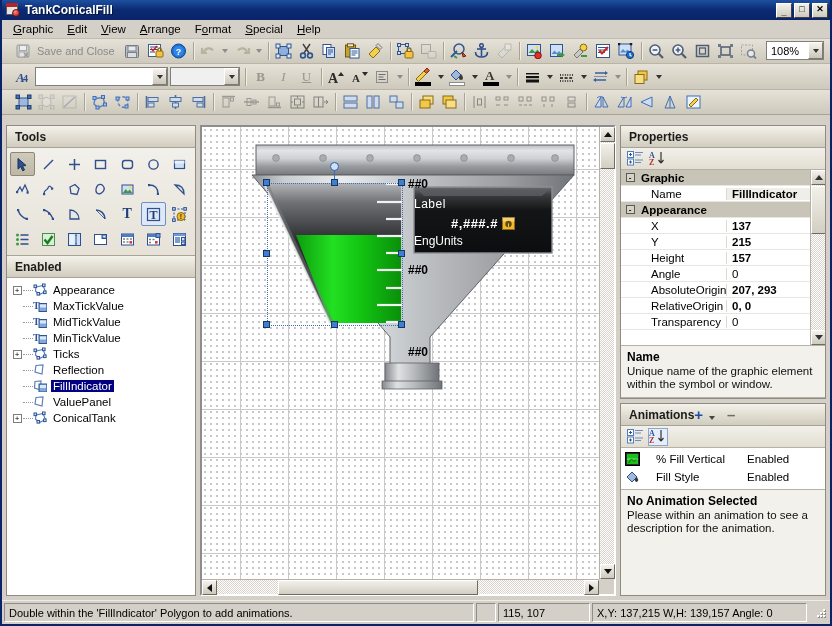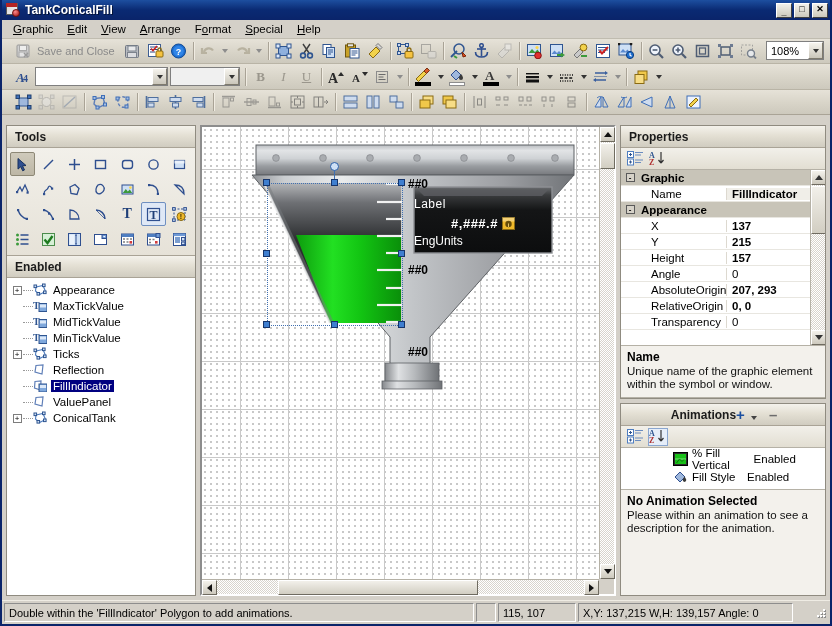--- a/index.html
+++ b/index.html
@@ -156,21 +156,21 @@
   .center-col { flex:1 1 auto; margin-left: 4px; position: relative; }
 
   .panel-hdr {
     height: 22px;
     background: linear-gradient(to bottom,#f4f2ec 0%, #e4e0d4 45%, #d0ccc0 100%);
     border-bottom: 1px solid #a9a396;
     display: flex; align-items: center;
     padding-left: 8px;
     font-weight: bold; font-size: 12px; color: #1b1b1b;
   }
-  .panel-hdr.with-btns { justify-content: center; padding-right:6px;}
+  .panel-hdr.with-btns { justify-content: flex-start; padding-right:6px;}
   .hdr-btns { display:flex; align-items:center; gap:6px;}
   .plus-btn { color:#1b4fa0; font-weight:bold; font-size:15px; line-height:1; }
   .minus-btn { color:#6c6c6c; font-weight:bold; font-size:15px; line-height:1;}
   .mini-caret { width:0;height:0;border-left:3px solid transparent;border-right:3px solid transparent;border-top:4px solid #444; position:relative; top:3px;}
 
   
   .tools-body {
     background: linear-gradient(to bottom,#f2f0ea,#e6e2d8);
     padding: 4px 3px;
     border-bottom: 1px solid #a9a396;
@@ -268,40 +268,40 @@
 
   .prop-desc {
     background:#f3f1ec; border-bottom:1px solid #b5b1a6;
     padding:4px 6px 6px 6px; min-height:52px;
   }
   .pd-title { font-weight:bold; font-size:12px; margin-bottom:1px; }
   .pd-body { font-size:11.5px; line-height:13px; color:#111; }
 
   .anim-list { background:#fff; height: 42px; border-bottom:1px solid #b5b1a6; padding-top:2px;}
   .arow { display:flex; align-items:center; height:18px; font-size:11.5px; padding-left:4px;}
-  .arow .aname { flex:1 1 auto; display:flex;align-items:center;gap:4px;margin-left:48px;}
+  .arow .aname { flex:1 1 auto; display:flex;align-items:center;gap:16px;}
   .arow .astate { width:78px; }
 
   
   .status {
     position:absolute; left:0; right:0; bottom:0; height:24px;
     background:#d4d0c8;
     display:flex; align-items:center; padding: 2px 2px;
     border-top:1px solid #efece4;
   }
   .st-cell {
     height:19px; border:1px solid;
     border-color:#8d8d8d #fff #fff #8d8d8d;
     display:flex;align-items:center; padding:0 4px;
     font-size:11px; margin-right:2px; background:#d4d0c8;
     white-space:nowrap; overflow:hidden;
   }
   .st-msg { flex: 0 0 auto; width: 470px; }
   .st-small { width: 20px; }
-  .st-pos { width: 78px; }
+  .st-pos { width: 92px; }
   .st-geo { width: 215px; }
   .grip { margin-left:auto; width:14px;height:14px; position:relative;}
   .grip i { position:absolute; background:#fff; width:2px;height:2px; box-shadow:1px 1px 0 #8d8d8d;}
 
   
   .tank { position:absolute; left: 32px; top: 10px; width: 372px; height: 268px; }
   .selection-dot {
     position:absolute; width:7px;height:7px; background:#3f7fd0; border:1px solid #16356b;
   }
   .sel-rot {

